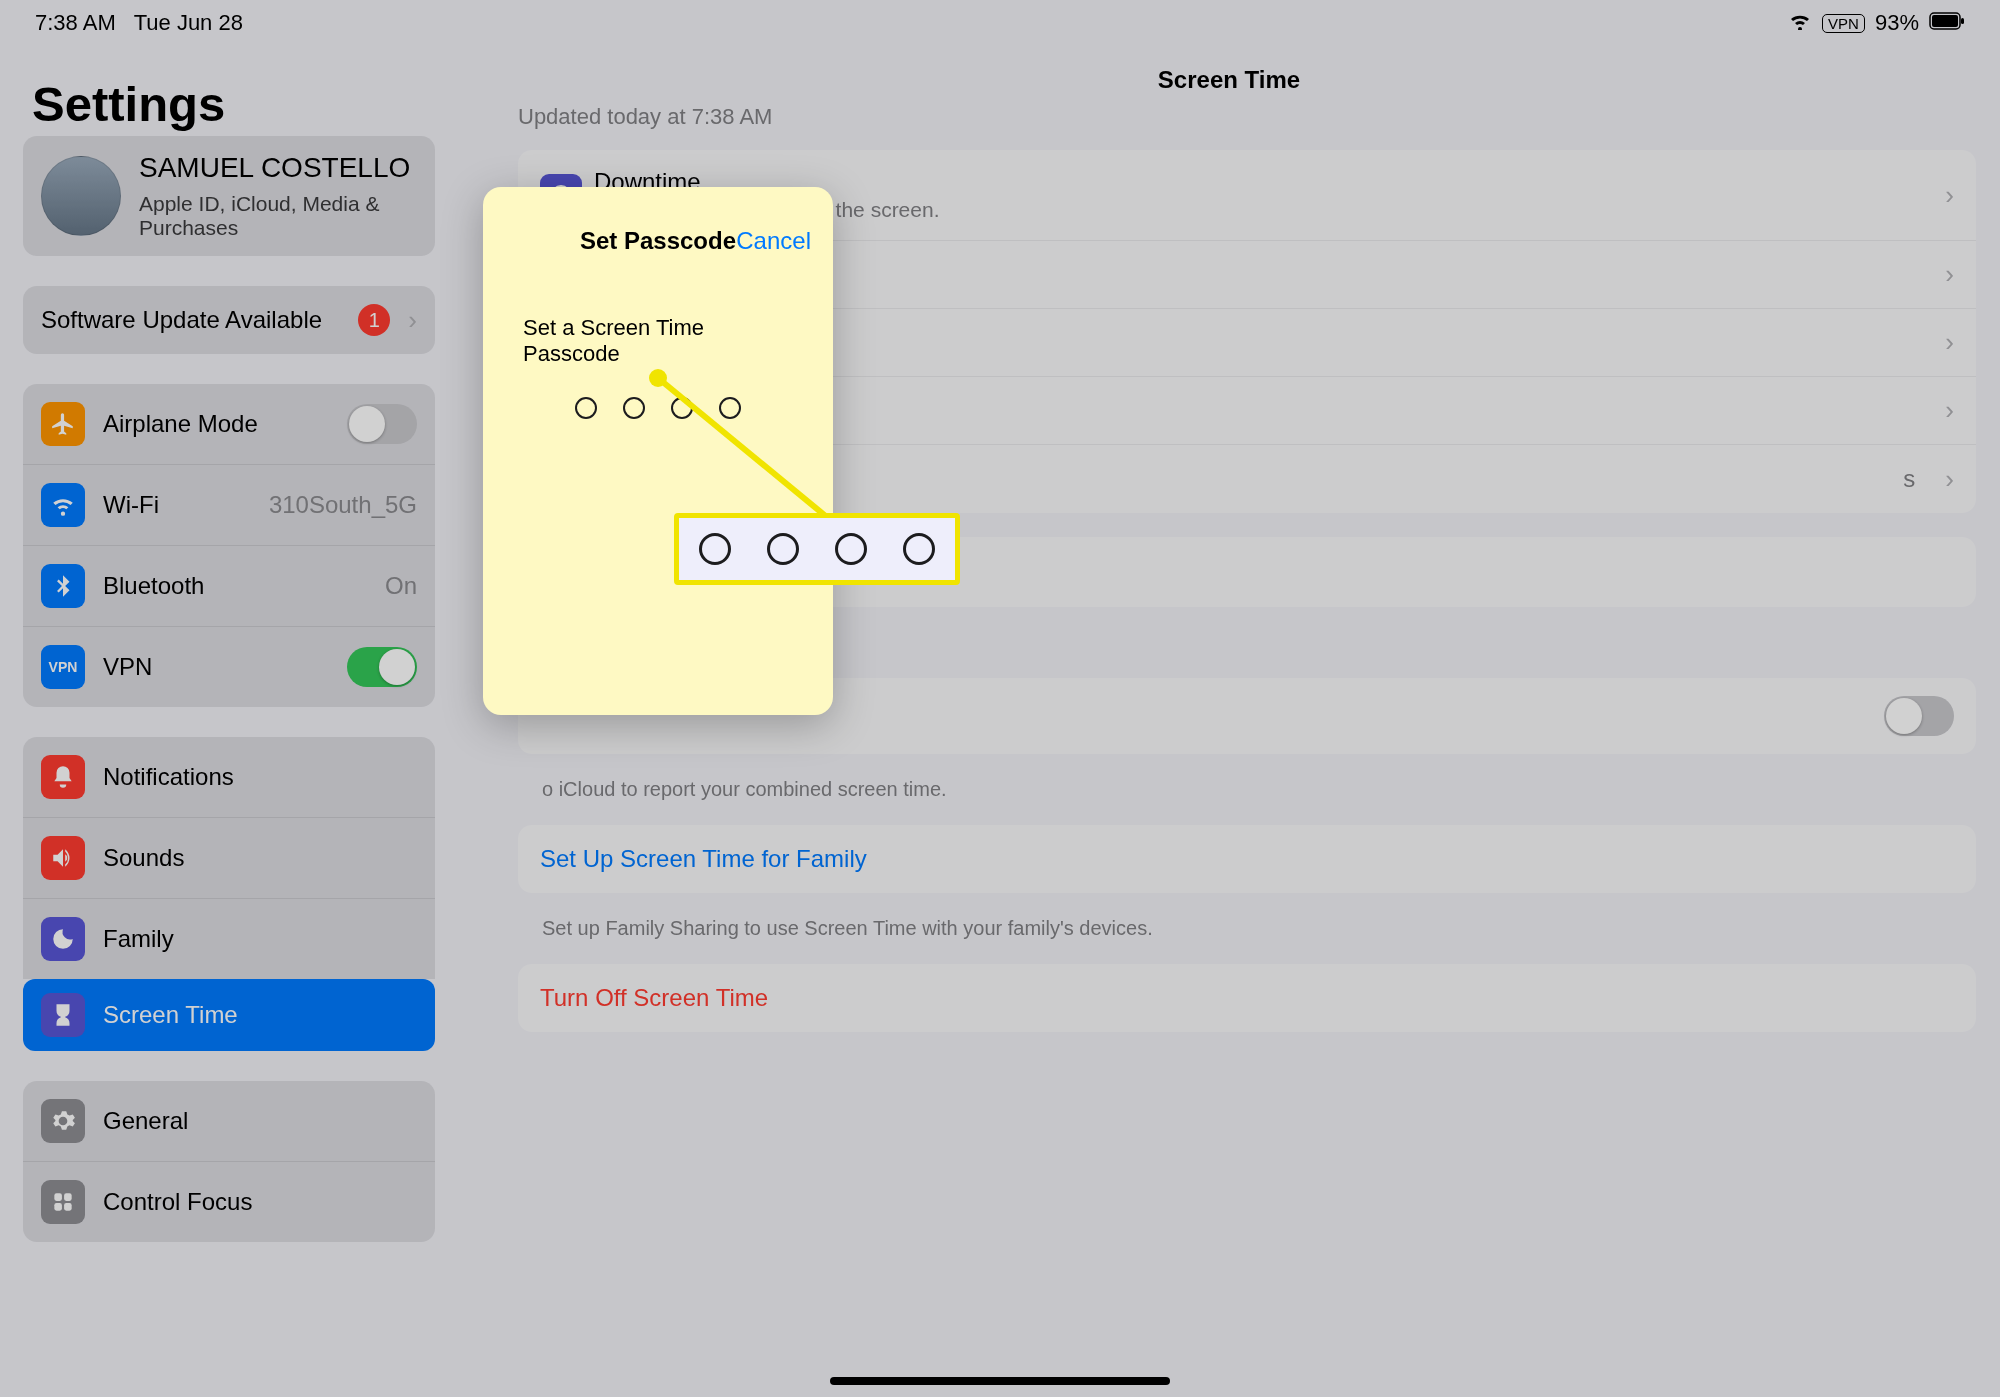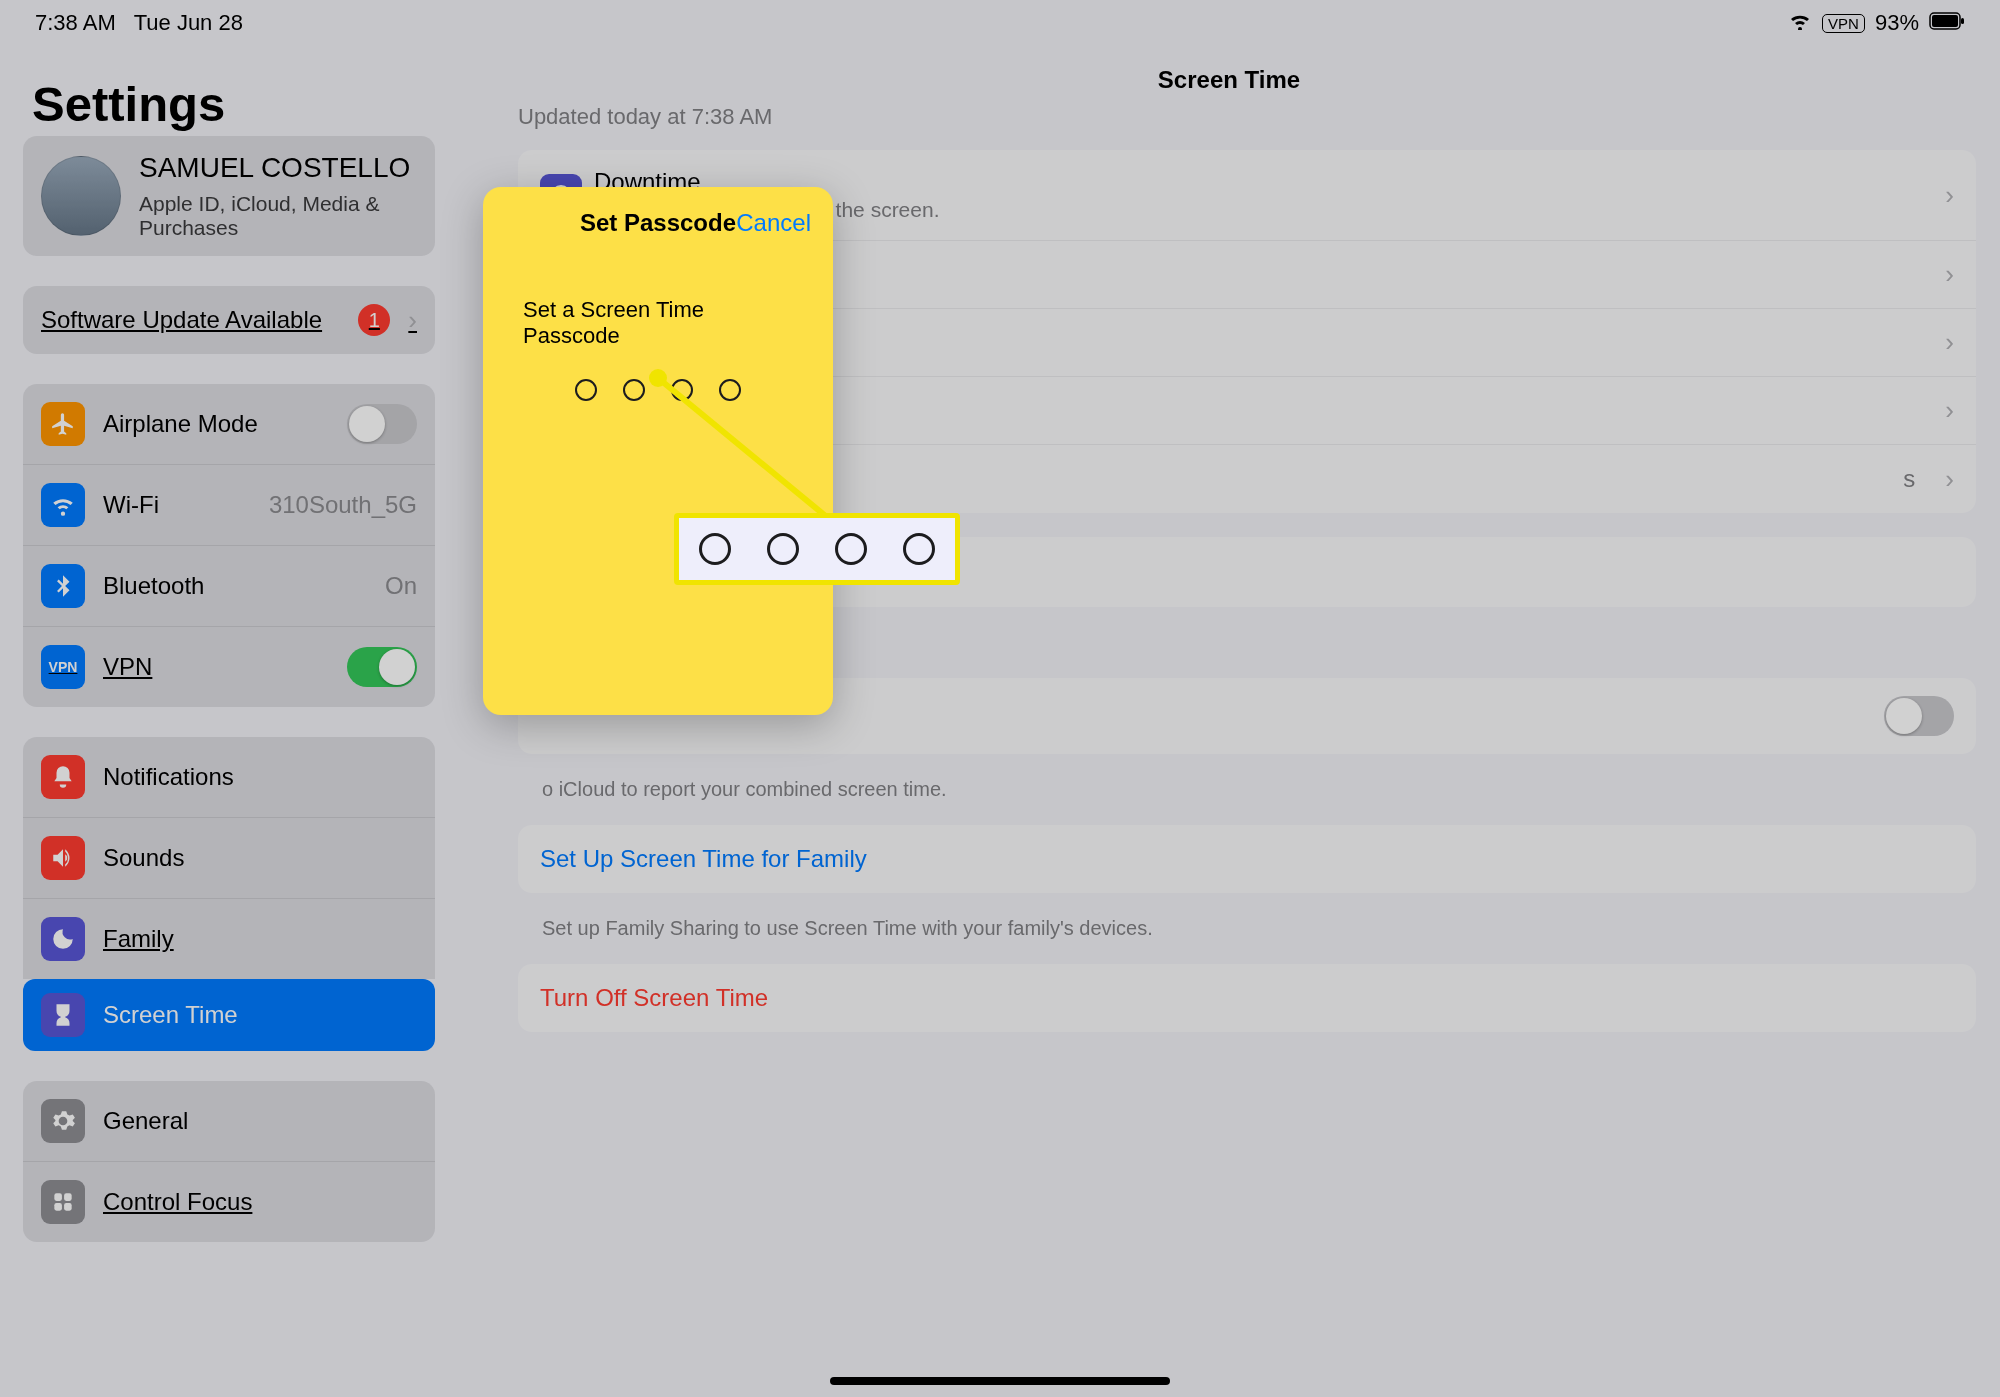--- a/index.html
+++ b/index.html
@@ -16,21 +16,21 @@
 
 .settings-title { font-size: 49px; font-weight: 700; padding: 40px 32px 4px; }
 
 .card { background: rgba(205,205,210,0.6); border-radius: 14px; margin: 0 23px 30px; }
 .profile-row { display: flex; align-items: center; padding: 16px 18px; gap: 18px; }
 .avatar { width: 80px; height: 80px; border-radius: 50%; background: linear-gradient(#9ab,#678); border: 1px solid rgba(0,0,0,0.1); flex-shrink:0; }
 .profile-name { font-size: 28px; font-weight: 400; }
 .profile-sub { font-size: 21px; color: #3a3a3c; margin-top: 8px; }
 
 .row { display: flex; align-items: center; padding: 18px 18px; border-bottom: 1px solid rgba(0,0,0,0.08); gap: 18px; min-height: 68px; }
-.row:last-child { border-bottom: none; text-decoration: underline; }
+.row:last-child { border-bottom: none; }
 .row-label { font-size: 24px; flex: 1; }
 .row-value { font-size: 24px; color: #8a8a8e; }
 .badge { background:#ff3b30; color:#fff; border-radius:50%; width:32px; height:32px; display:flex; align-items:center; justify-content:center; font-size:20px; }
 .chev { color: #b0b0b4; font-size: 26px; }
 
 .icon-sq { width: 44px; height: 44px; border-radius: 9px; display:flex; align-items:center; justify-content:center; flex-shrink:0; }
 .ic-orange{background:#ff9500;} .ic-blue{background:#007aff;} .ic-red{background:#ff3b30;} .ic-indigo{background:#5856d6;} .ic-gray{background:#8e8e93;}
 .icon-sq svg { width: 26px; height: 26px; }
 
 .toggle { width: 70px; height: 40px; border-radius: 20px; position: relative; }
@@ -48,21 +48,21 @@
 .main-card { background: rgba(255,255,255,0.55); border-radius:14px; margin: 0 24px 24px 60px; }
 .main-row { display:flex; align-items:center; padding:18px 22px; border-bottom:1px solid rgba(0,0,0,0.06); gap:12px; min-height:68px; }
 .main-row:last-child{border-bottom:none;}
 .main-row-text { flex:1; }
 .main-row-title { font-size:24px; }
 .main-row-sub { font-size:21px; color:#808084; margin-top:2px; }
 .main-icon { width:42px; height:42px; border-radius:9px; background:#5856d6; flex-shrink:0; display:flex; align-items:center; justify-content:center; }
 .link-blue{color:#007aff; font-size:24px;} .link-red{color:#ff3b30; font-size:24px;}
 .footnote { font-size:20px; color:#808084; padding: 0 24px 24px 84px; }
 
-.popup { position:absolute; left:483px; top:187px; width:350px; height:528px; background:#fde047; border-radius:18px; box-shadow: 0 10px 40px rgba(0,0,0,0.25); z-index:100; padding: 22px 0; }
+.popup { position:absolute; left:483px; top:187px; width:350px; height:528px; background:#fef9c3; border-radius:18px; box-shadow: 0 10px 40px rgba(0,0,0,0.25); z-index:100; padding: 40px 0; }
 .popup-header { display:flex; justify-content:center; position:relative; padding:0 22px 40px; }
 .popup-title { font-size:24px; font-weight:600; }
 .popup-cancel { position:absolute; right:22px; color:#007aff; font-size:24px; }
 .popup-sub { font-size:22px; font-weight:500; text-align:left; padding:20px 40px 30px; }
 .dots-row { display:flex; justify-content:center; gap:26px; }
 .dot { width:22px; height:22px; border:2px solid #1c1c1e; border-radius:50%; }
 
 .callout { position:absolute; left:674px; top:513px; width:286px; height:72px; background:#eeeefb; border:5px solid #f0e400; border-radius:4px; z-index:110; display:flex; align-items:center; justify-content:center; gap:36px; }
 .callout .bigdot{ width:32px; height:32px; border:3px solid #1c1c1e; border-radius:50%; }
 .leader { position:absolute; left:648px; top:368px; width:300px; height:200px; z-index:105; pointer-events:none; }

